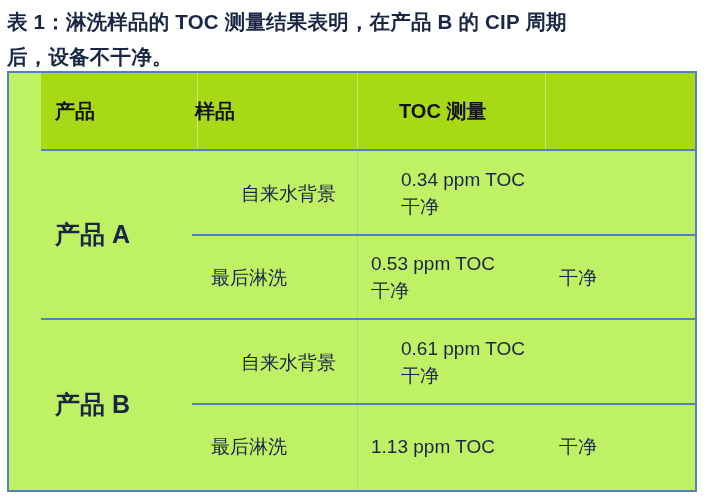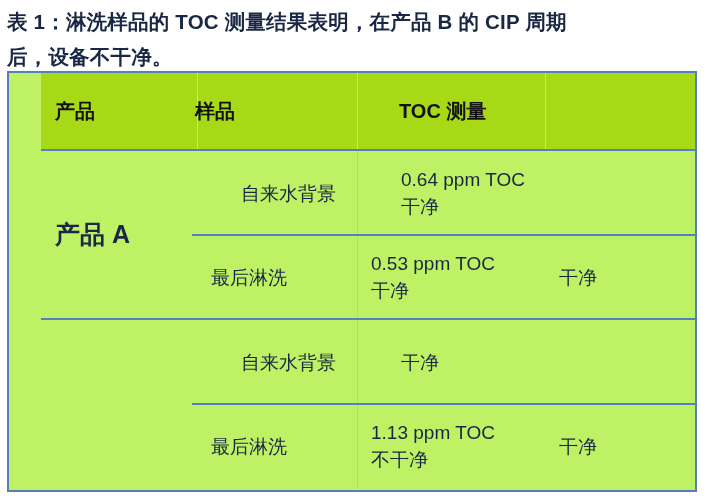--- a/index.html
+++ b/index.html
@@ -167,52 +167,53 @@
   <div class="tbody">
 
     <div class="group group-a">
       <div class="vsep-body"></div>
       <div class="group-label">产品 A</div>
       <div class="sub-divider"></div>
 
       <div class="subrow subrow-0">
         <div class="cell c-sample">自来水背景</div>
         <div class="cell c-toc">
-          <span class="line-1">0.64 ppm TOC</span>
+          <span class="line-1">0.34 ppm TOC</span>
           <span class="line-2">干净</span>
         </div>
         <div class="cell c-atp"></div>
       </div>
 
       <div class="subrow subrow-1">
         <div class="cell c-sample">最后淋洗</div>
         <div class="cell c-toc">
           <span class="line-1">0.53 ppm TOC</span>
           <span class="line-2">干净</span>
         </div>
         <div class="cell c-atp">干净</div>
       </div>
     </div>
 
     <div class="group group-b">
       <div class="vsep-body"></div>
+      <div class="group-label">产品 B</div>
       <div class="sub-divider"></div>
 
       <div class="subrow subrow-0">
         <div class="cell c-sample">自来水背景</div>
         <div class="cell c-toc">
+          <span class="line-1">0.61 ppm TOC</span>
           <span class="line-2">干净</span>
         </div>
         <div class="cell c-atp"></div>
       </div>
 
       <div class="subrow subrow-1">
         <div class="cell c-sample">最后淋洗</div>
         <div class="cell c-toc">
           <span class="line-1">1.13 ppm TOC</span>
-          <span class="line-2">不干净</span>
         </div>
         <div class="cell c-atp">干净</div>
       </div>
     </div>
 
   </div>
 </div>
 
 </body></html>

